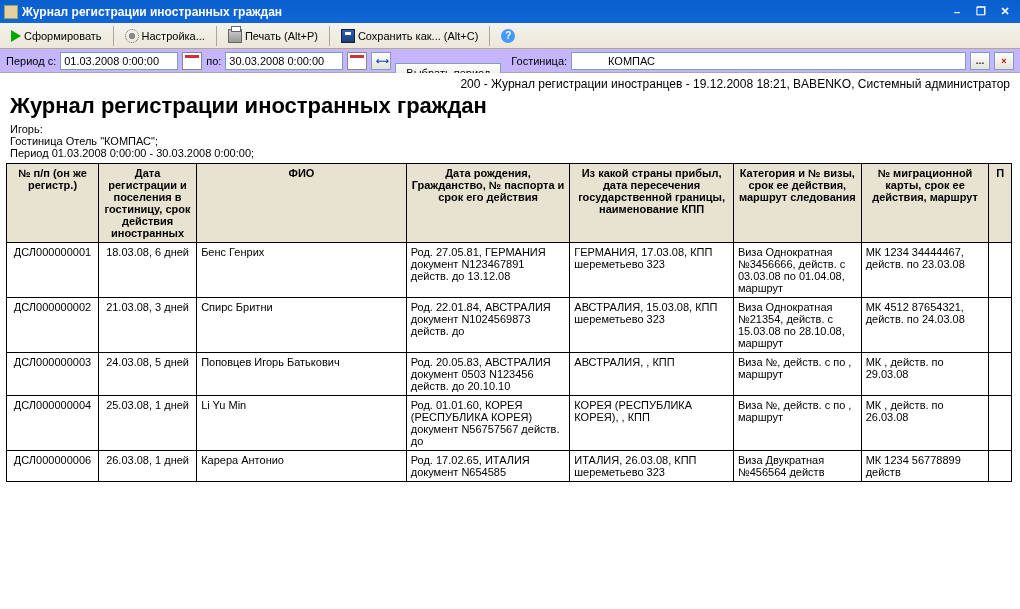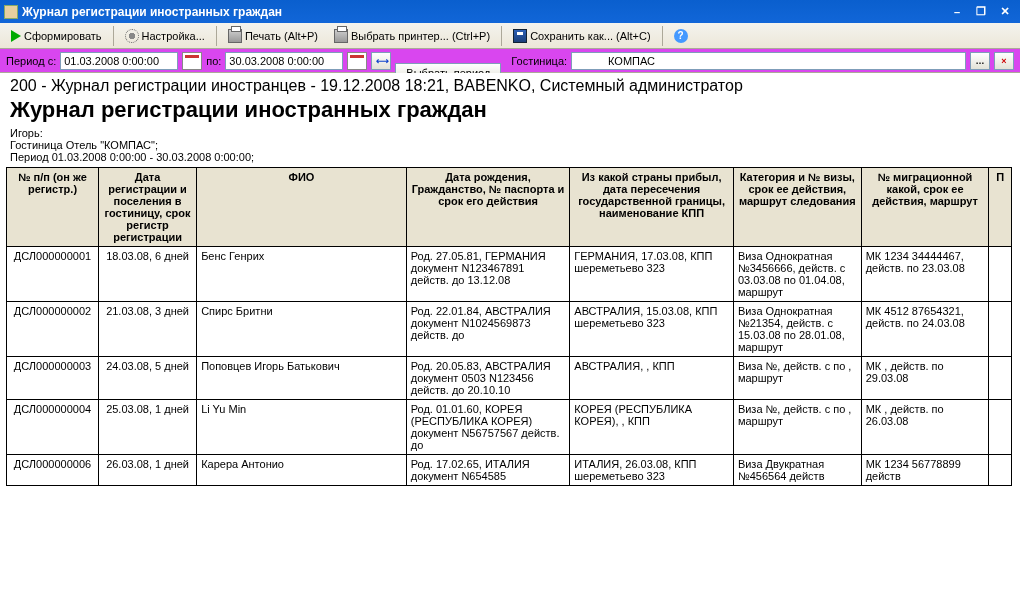--- a/index.html
+++ b/index.html
@@ -17,34 +17,34 @@
 .sep { width: 1px; height: 20px; background: #aca899; margin: 0 2px; }
 .ticon { width: 14px; height: 14px; display: inline-block; }
 .ticon.play { border-left: 10px solid #0a0; border-top: 6px solid transparent; border-bottom: 6px solid transparent; width:0; height:0;}
 .ticon.gear { background: radial-gradient(#888 40%, transparent 41%); border: 1px dotted #666; border-radius:50%; }
 .ticon.print { background: linear-gradient(#ccc,#999); border:1px solid #666; position:relative;}
 .ticon.print::before { content:""; position:absolute; top:-4px; left:2px; width:8px; height:4px; background:#fff; border:1px solid #666;}
 .ticon.save { background: linear-gradient(#2b5fb5,#1a3f7a); border:1px solid #123; position:relative;}
 .ticon.save::after{content:"";position:absolute;top:2px;left:3px;width:6px;height:3px;background:#fff;}
 .ticon.help { background:#49f; border-radius:50%; color:#fff; text-align:center; line-height:14px; font-weight:bold; font-size:10px;}
 
-.filterbar { height: 24px; border-bottom: 1px solid #aca899; background: #d946ef; display: flex; align-items: center; padding: 0 6px; gap: 4px; font-size: 11px; }
+.filterbar { height: 24px; border-bottom: 1px solid #aca899; background: #c4b5fd; display: flex; align-items: center; padding: 0 6px; gap: 4px; font-size: 11px; }
 .filterbar label { white-space: nowrap; }
 .filterbar input[type=text] { height: 18px; border: 1px solid #7f9db9; padding: 0 3px; font-size: 11px; font-family: inherit; }
 .sqbtn { width: 20px; height: 18px; border: 1px solid #7f9db9; background: linear-gradient(#fff,#e3e3d7); display:flex; align-items:center; justify-content:center; cursor:default; font-size:9px;}
 .longbtn { height: 20px; border: 1px solid #7f9db9; background: linear-gradient(#fff,#e3e3d7); display:flex; align-items:center; justify-content:center; padding: 0 10px; cursor:default; gap:4px;margin-top:24px;}
 .dots::before{content:"…"; font-weight:bold;}
 .xclr{ color:#c00; font-weight:bold;}
 .cal{ position:relative; background:#fff; border:1px solid #888;}
 .cal::after{content:"";position:absolute;inset:2px 2px auto 2px;height:3px;background:#c33;}
 .arrows{ color:#14c; font-weight:bold; letter-spacing:-2px;}
 .globe{ width:14px;height:14px;border-radius:50%; background: radial-gradient(circle at 30% 30%, #6cf, #03a); display:inline-block;}
 
 .reportarea { position:absolute; top:73px; left:0; right:0; bottom:0; background:#fff; overflow:auto;}
-.meta { font-size: 16px; color:#000; padding: 4px 10px 0 10px;}
+.meta { font-size: 12px; color:#000; padding: 4px 10px 0 10px; text-align: right;}
 .rtitle { font-size: 22px; font-weight: bold; padding: 2px 10px 4px 10px;}
 .rsub { font-size:11px; padding: 0 10px 0 10px;}
 
 table.report { border-collapse: collapse; width: 1006px; margin: 4px 0 0 6px; table-layout:fixed;}
 table.report th, table.report td { border: 1px solid #000; padding: 3px 4px; font-size: 11px; vertical-align: top; text-align: center;}
 table.report th { background: #e8e3d1; font-weight: bold; }
 table.report td { text-align: left; }
 table.report td.c { text-align:center;}
 .col0{width:90px;} .col1{width:96px;} .col2{width:205px;} .col3{width:160px;} .col4{width:160px;} .col5{width:125px;} .col6{width:125px;} .col7{width:22px;}
 
@@ -77,24 +77,20 @@
     </div>
   <div class="sep"></div>
   <div class="toolbtn">
       <span class="ticon gear"></span>
       <span>Настройка...</span>
     </div>
   <div class="sep"></div>
   <div class="toolbtn">
       <span class="ticon print"></span>
       <span>Печать (Alt+P)</span>
-    </div>
-  <div class="toolbtn">
-      <span class="ticon print"></span>
-      <span>Выбрать принтер... (Ctrl+P)</span>
     </div>
   <div class="sep"></div>
   <div class="toolbtn">
       <span class="ticon save"></span>
       <span>Сохранить как... (Alt+C)</span>
     </div>
   <div class="sep"></div>
   <div class="toolbtn">
       <span class="ticon help">?</span>
     </div>
@@ -155,47 +151,47 @@
         <col class="col2">
         <col class="col3">
         <col class="col4">
         <col class="col5">
         <col class="col6">
         <col class="col7">
     </colgroup>
     <thead>
       <tr>
         <th>№ п/п (он же регистр.)</th>
-        <th>Дата регистрации и поселения в гостиницу, срок регистр регистрации</th>
+        <th>Дата регистрации и поселения в гостиницу, срок действия иностранных</th>
         <th>ФИО</th>
         <th>Дата рождения, Гражданство, № паспорта и срок его действия</th>
         <th>Из какой страны прибыл, дата пересечения государственной границы, наименование КПП</th>
         <th>Категория и № визы, срок ее действия, маршрут следования</th>
-        <th>№ миграционной какой, срок ее действия, маршрут</th>
+        <th>№ миграционной карты, срок ее действия, маршрут</th>
         <th>П</th>
       </tr>
     </thead>
     <tbody id="tbody">
         <tr>
           <td class="c">ДСЛ000000001</td>
           <td class="c">18.03.08, 6 дней</td>
           <td>Бенс Генрих</td>
           <td>Род. 27.05.81, ГЕРМАНИЯ документ N123467891 действ. до 13.12.08</td>
           <td>ГЕРМАНИЯ, 17.03.08, КПП шереметьево 323</td>
           <td>Виза Однократная №3456666, действ. с 03.03.08 по 01.04.08, маршрут</td>
           <td>МК 1234 34444467, действ. по 23.03.08</td>
           <td></td>
         </tr>
         <tr>
           <td class="c">ДСЛ000000002</td>
           <td class="c">21.03.08, 3 дней</td>
           <td>Спирс Бритни</td>
           <td>Род. 22.01.84, АВСТРАЛИЯ документ N1024569873 действ. до</td>
           <td>АВСТРАЛИЯ, 15.03.08, КПП шереметьево 323</td>
-          <td>Виза Однократная №21354, действ. с 15.03.08 по 28.01.08, маршрут</td>
+          <td>Виза Однократная №21354, действ. с 15.03.08 по 28.10.08, маршрут</td>
           <td>МК 4512 87654321, действ. по 24.03.08</td>
           <td></td>
         </tr>
         <tr>
           <td class="c">ДСЛ000000003</td>
           <td class="c">24.03.08, 5 дней</td>
           <td>Поповцев Игорь Батькович</td>
           <td>Род. 20.05.83, АВСТРАЛИЯ документ 0503 N123456 действ. до 20.10.10</td>
           <td>АВСТРАЛИЯ, , КПП</td>
           <td>Виза  №, действ. с  по , маршрут</td>

